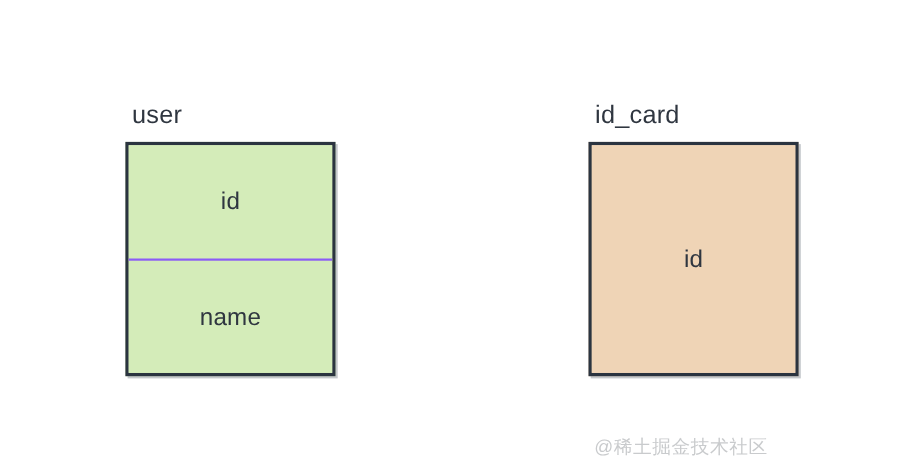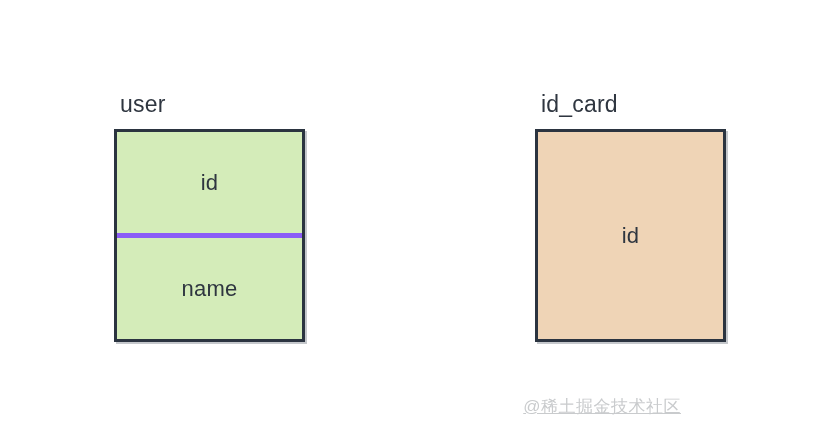--- a/index.html
+++ b/index.html
@@ -48,21 +48,21 @@
   .entity-row {
     flex: 1 1 50%;
     display: flex;
     align-items: center;
     justify-content: center;
     font-size: 22px;
     color: #2f3640;
     letter-spacing: 0.2px;
   }
   .entity-row.divided {
-    border-top: 5px solid #8b5cf6;
+    border-top: 2px solid #8b5cf6;
   }
   
   #entity-user {
     left: 114px;
     top: 93px;
   }
   #entity-user .entity-box {
     background: #d4ecb9;
   }
   #entity-user .entity-row {
@@ -74,28 +74,27 @@
     top: 93px;
   }
   #entity-id-card .entity-box {
     background: #efd4b6;
   }
   #entity-id-card .entity-row {
     background: #efd4b6;
   }
   .watermark {
     position: absolute;
-    right: 23px;
+    right: 6px;
     bottom: 10px;
     font-size: 17px;
     color: #c9cbcd;
     letter-spacing: 0.5px;
     white-space: nowrap;
     user-select: none;
-    text-decoration: underline;
   }
 </style>
 </head>
 <body>
 
 <div class="canvas">
 
   <div class="entity" id="entity-user">
     <div class="entity-title">user</div>
     <div class="entity-box">

